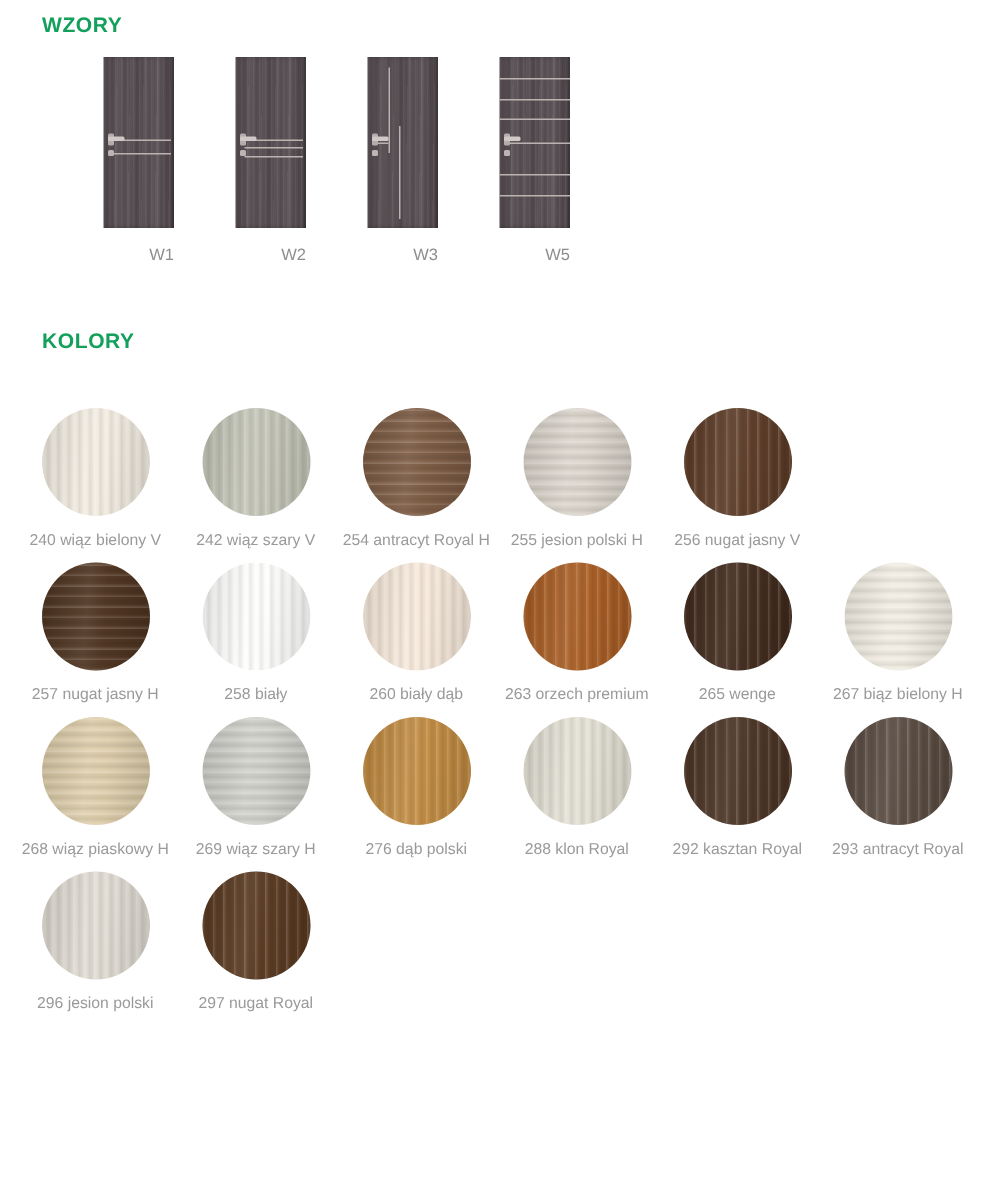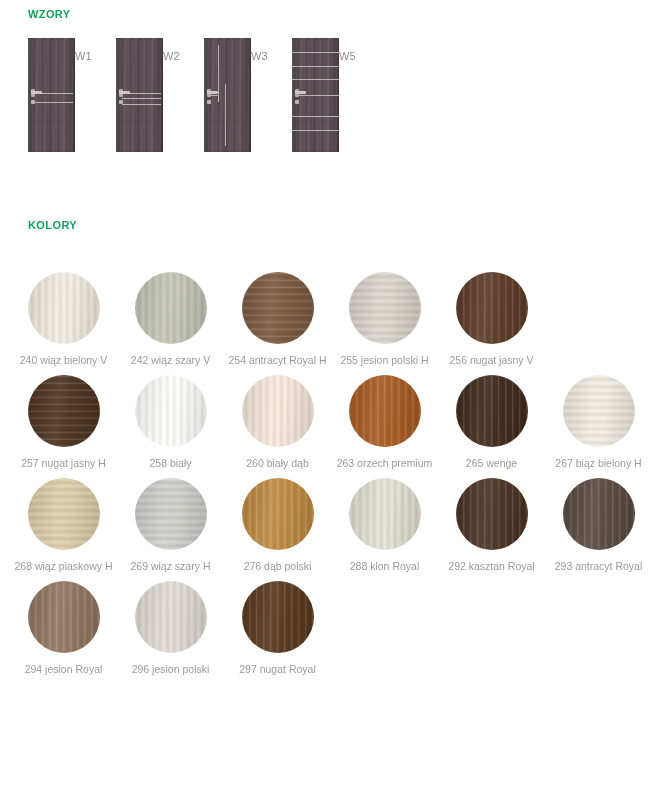--- a/index.html
+++ b/index.html
@@ -14,21 +14,21 @@
     position: relative;
     overflow: hidden;
   }
 
   .page { position: relative; width: 654px; height: 788px; }
 
   
   .section-title {
     position: absolute;
     left: 28px;
-    font-size: 11px;
+    font-size: 14px;
     font-weight: bold;
     letter-spacing: 0.4px;
     color: #12a05a;
     font-family: "Liberation Sans", sans-serif;
   }
   #wzory-title { top: 8px; }
   #kolory-title { top: 219px; }
 
   
   .doors-row {
@@ -36,21 +36,22 @@
     top: 38px;
     left: 28px;
     width: 600px;
     display: flex;
     gap: 0px;
   }
   .door-cell {
     width: 88px;
     margin-right: 0px;
     display: flex;
-    align-items: flex-start;
+    flex-direction: column;
+    align-items: flex-end;
   }
   .door {
     position: relative;
     width: 47px;
     height: 114px;
     overflow: hidden;
     background:
       repeating-linear-gradient(90deg,
         rgba(255,255,255,0.055) 0px,
         rgba(255,255,255,0.00) 1px,
@@ -348,27 +349,20 @@
         <div class="color-cell">
           <div class="swatch" style="background: rgb(88, 74, 64);">
             <div class="grain v"></div>
             <div class="sheen"></div>
           </div>
           <div class="color-label">293 antracyt Royal</div>
         </div>
       </div>
       <div class="color-row">
         <div class="color-cell">
-          <div class="swatch" style="background: rgb(145, 119, 97);">
-            <div class="grain v"></div>
-            <div class="sheen"></div>
-          </div>
-          <div class="color-label">294 jesion Royal</div>
-        </div>
-        <div class="color-cell">
           <div class="swatch" style="background: rgb(224, 219, 210);">
             <div class="grain v"></div>
             <div class="sheen"></div>
           </div>
           <div class="color-label">296 jesion polski</div>
         </div>
         <div class="color-cell">
           <div class="swatch" style="background: rgb(88, 56, 31);">
             <div class="grain v"></div>
             <div class="sheen"></div>

